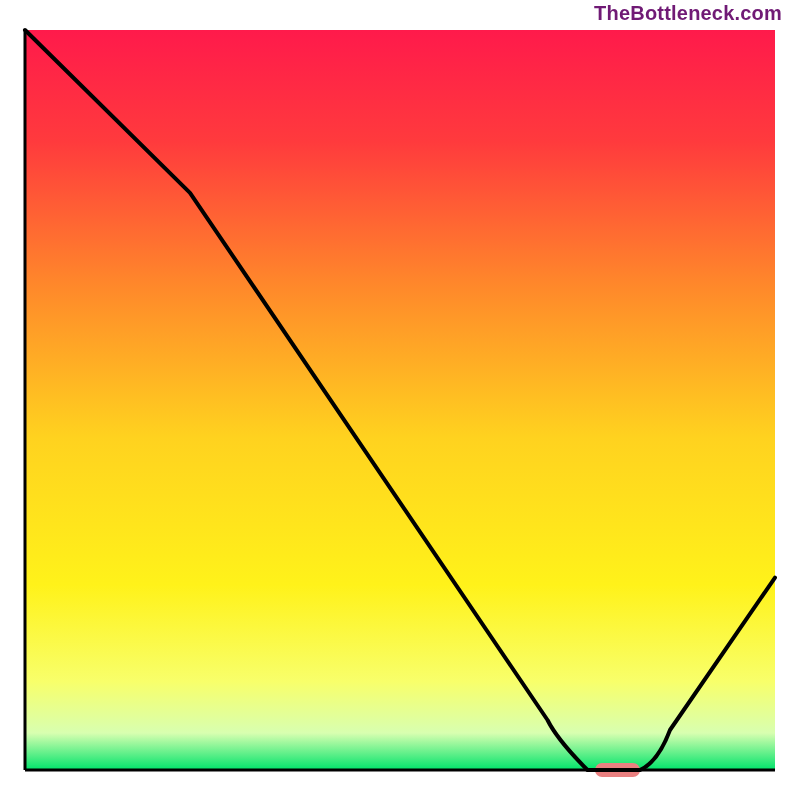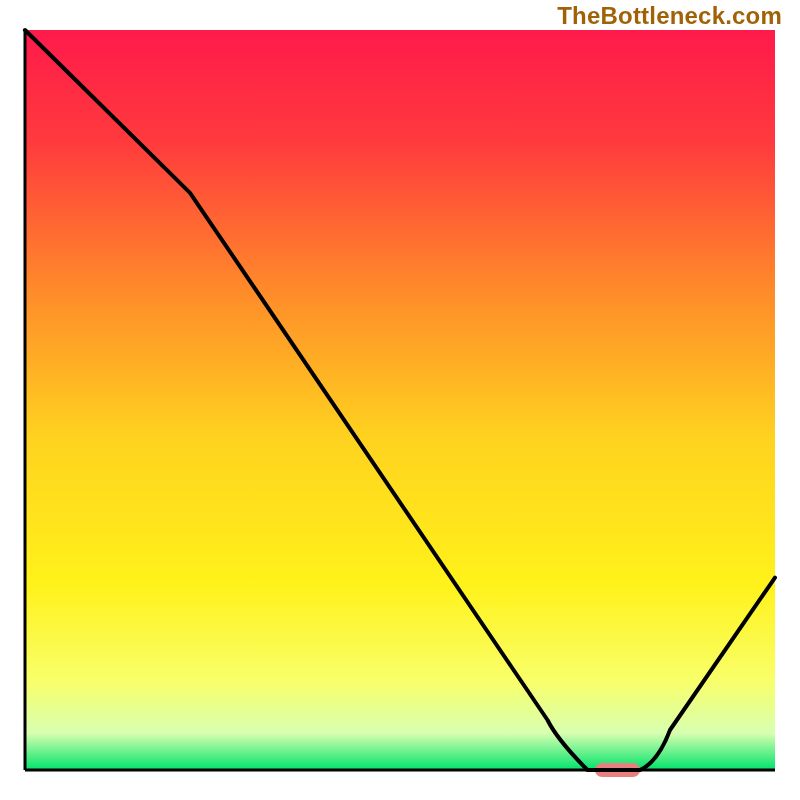--- a/index.html
+++ b/index.html
@@ -12,23 +12,23 @@
   }
   .container {
     position: relative;
     width: 800px;
     height: 800px;
   }
   .watermark {
     position: absolute;
     top: 2px;
     right: 18px;
-    font-size: 24px;
+    font-size: 20px;
     font-weight: 600;
-    color: #a16207;
+    color: #701a75;
     letter-spacing: 0.2px;
   }
   svg {
     position: absolute;
     top: 0;
     left: 0;
   }
 </style>
 </head>
 <body>

